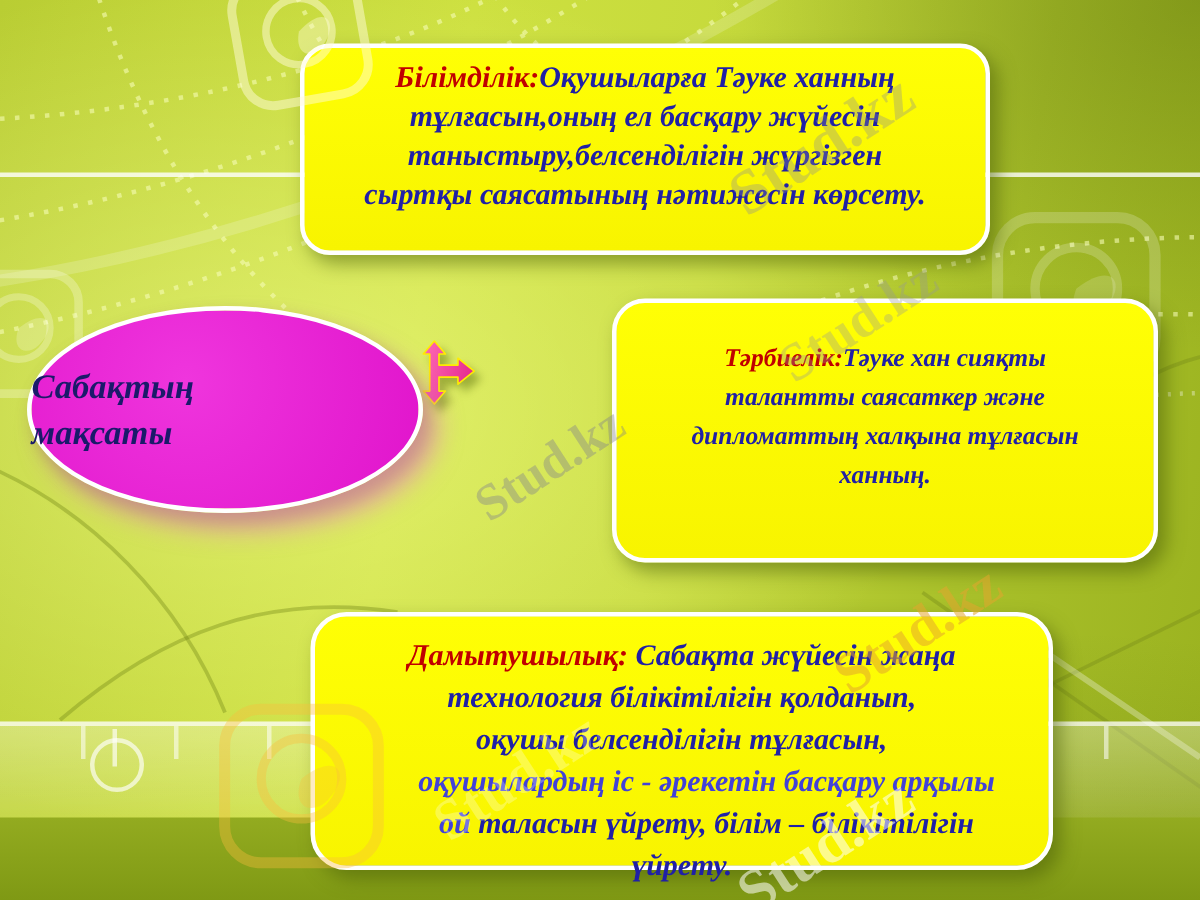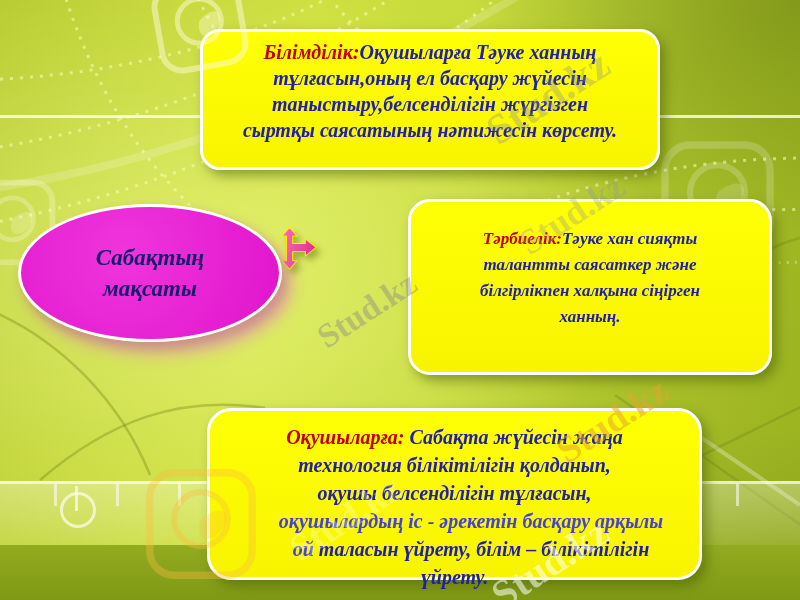--- a/index.html
+++ b/index.html
@@ -37,21 +37,21 @@
   .logo-top{left:150px;top:-25px;width:100px;height:100px;color:rgba(255,252,215,.5);
     z-index:12;transform:rotate(-10deg);}
   .logo-left{left:-35px;top:175px;width:95px;height:95px;color:rgba(255,255,240,.28);z-index:3;}
   .logo-bl{left:140px;top:463px;width:122px;height:122px;color:rgba(250,190,60,.38);z-index:21;}
   .logo-right{left:655px;top:135px;width:125px;height:125px;color:rgba(255,255,255,.2);z-index:3;}
 
   .ellipse{position:absolute;left:18px;top:204px;width:264px;height:138px;z-index:10;
     border:3px solid #fff;border-radius:50%;box-sizing:border-box;
     background:radial-gradient(circle at 40% 35%,#ef35dd,#e013cb);
     box-shadow:10px 12px 16px rgba(235,100,215,.5),4px 6px 10px rgba(90,110,10,.35);
-    display:flex;flex-direction:column;justify-content:center;align-items:center;
+    display:flex;flex-direction:column;justify-content:center;
     color:#1a1a6a;font-weight:bold;font-style:italic;font-size:23px;line-height:31px;}
 
   .arrow{position:absolute;left:280px;top:205px;z-index:9;
     filter:drop-shadow(4px 5px 3px rgba(80,100,5,.45));}
 
   .box{position:absolute;z-index:10;box-sizing:border-box;border:3px solid #fff;
     background:linear-gradient(180deg,#ffff05,#f8f400);
     box-shadow:5px 6px 12px rgba(70,90,5,.5);
     text-align:center;font-weight:bold;font-style:italic;}
   .box .red{color:#c00000;}
@@ -158,26 +158,26 @@
   <div class="box box-top">
     <div><span class="red">Білімділік:</span><span class="navy">Оқушыларға Тәуке ханның</span></div>
     <div class="navy">тұлғасын,оның ел басқару жүйесін</div>
     <div class="navy">таныстыру,белсенділігін жүргізген</div>
     <div class="navy">сыртқы саясатының нәтижесін көрсету.</div>
   </div>
 
   <div class="box box-mid">
     <div><span class="red">Тәрбиелік:</span><span class="navy">Тәуке хан сияқты</span></div>
     <div class="navy">талантты саясаткер және</div>
-    <div class="navy">білгірлікпен халқына сіңірген</div>
+    <div class="navy">дипломаттың халқына тұлғасын</div>
     <div class="navy">ханның.</div>
   </div>
 
   <div class="box box-bot">
-    <div><span class="red">Оқушыларға:</span><span class="navy"> Сабақта жүйесін жаңа</span></div>
+    <div><span class="red">Дамытушылық:</span><span class="navy"> Сабақта жүйесін жаңа</span></div>
     <div class="navy">технология білікітілігін қолданып,</div>
     <div class="navy">оқушы белсенділігін тұлғасын,</div>
     <div class="bright">оқушылардың іс - әрекетін басқару арқылы</div>
     <div><span class="bright">ой </span><span class="navy">таласын үйрету, білім – білікітілігін</span></div>
     <div class="navy">үйрету.</div>
   </div>
 
   <div class="wm wm1">Stud.kz</div>
   <div class="wm wm2">Stud.kz</div>
   <div class="wm wm3">Stud.kz</div>

